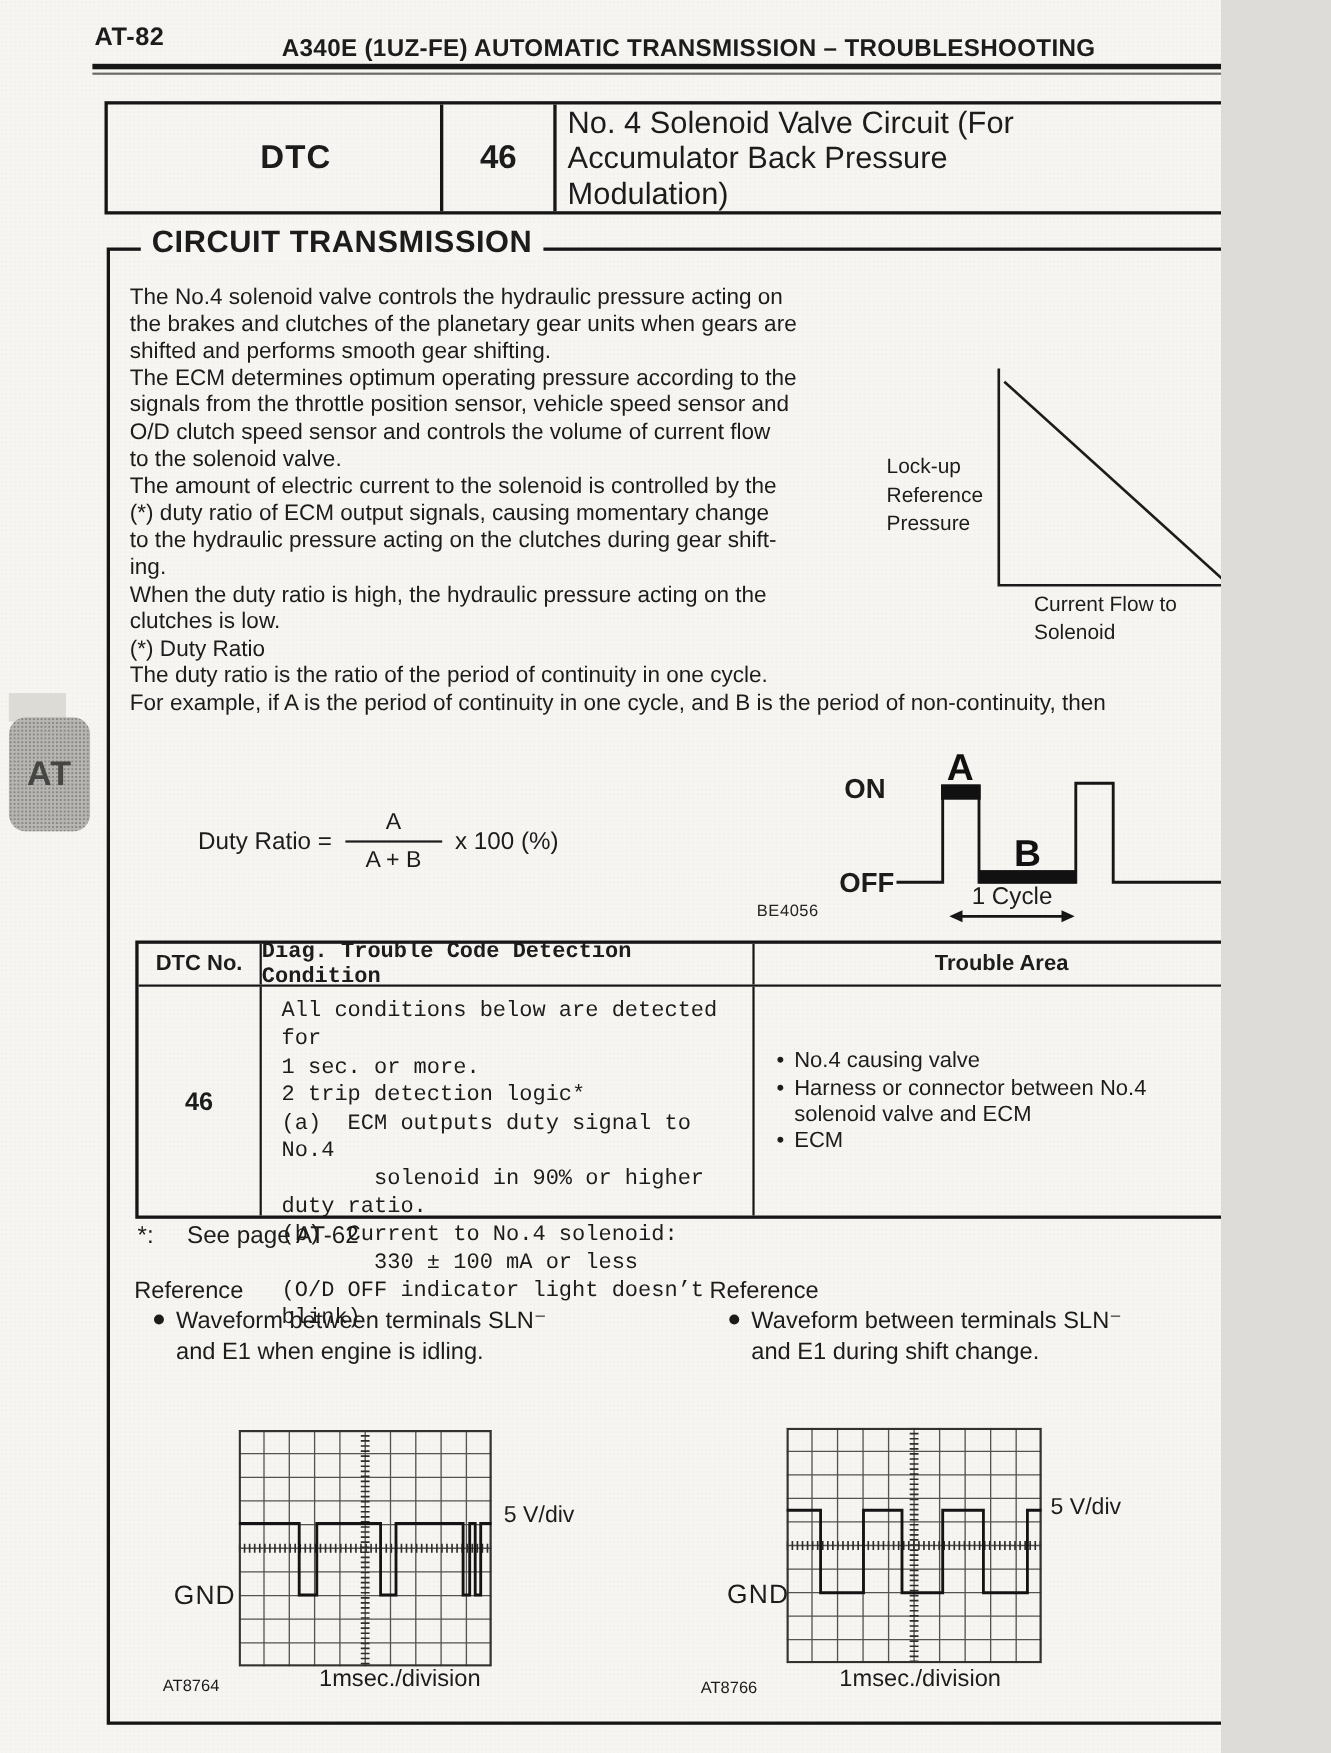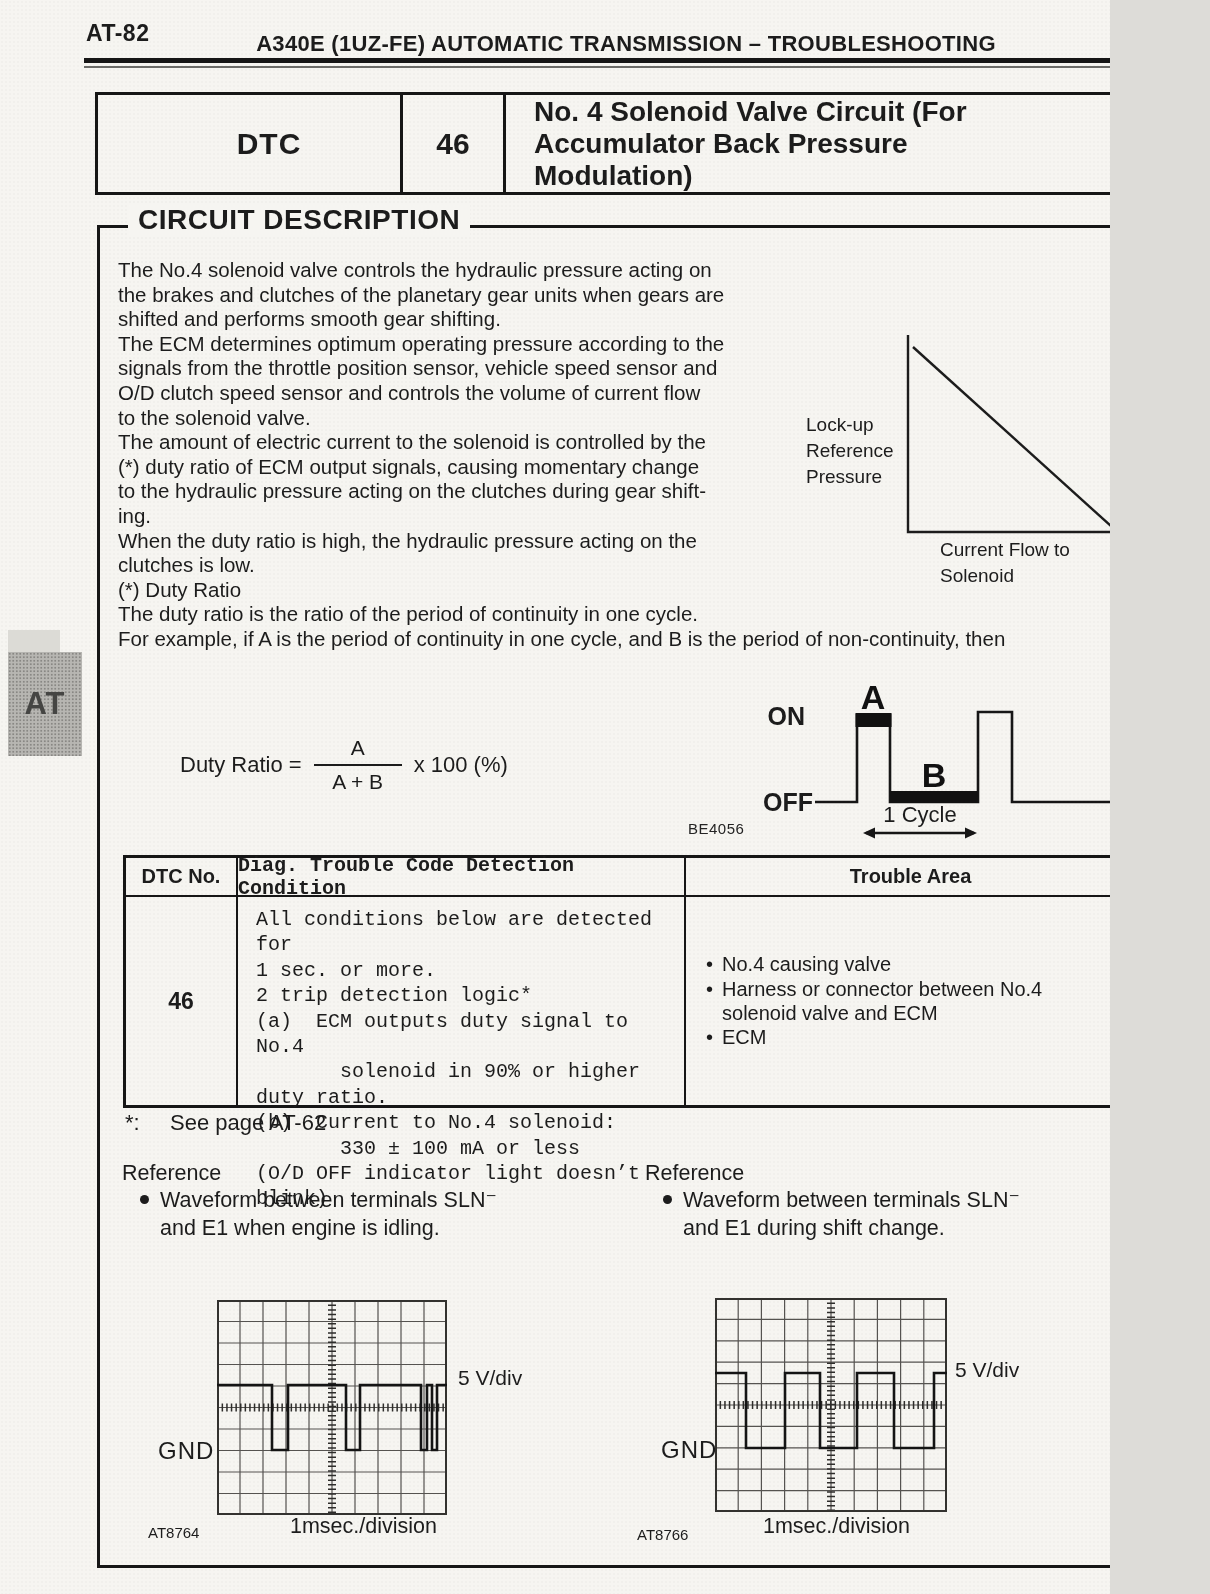--- a/index.html
+++ b/index.html
@@ -16,21 +16,21 @@
   .pre{white-space:pre-wrap;}
   
   .page-num{left:86px;top:20px;font-size:23px;font-weight:bold;letter-spacing:.5px;}
   .hdr-title{left:95px;top:31px;width:1062px;text-align:center;font-size:22px;font-weight:bold;letter-spacing:.3px;}
   .rule1{left:84px;top:58px;width:1126px;height:5px;background:#161616;}
   .rule2{left:84px;top:66px;width:1126px;height:2px;background:#6b6b68;}
   
   .banner{left:95px;top:92px;width:1070px;height:103px;border:3px solid #161616;display:flex;box-sizing:border-box;}
   .banner .c1{width:262px;border-right:3px solid #161616;display:flex;align-items:center;justify-content:center;font-size:30px;font-weight:bold;letter-spacing:1px;margin-left:40px;}
   .banner .c2{width:100px;border-right:3px solid #161616;display:flex;align-items:center;justify-content:center;font-size:30px;font-weight:bold;}
-  .banner .c3{flex:1;display:flex;align-items:center;padding-left:28px;font-size:28px;font-weight:bold;line-height:32px;}
+  .banner .c3{flex:1;display:flex;align-items:center;padding-left:10px;font-size:28px;font-weight:normal;line-height:32px;}
   
   .main-box{left:97px;top:225px;width:1068px;height:1343px;border:3px solid #161616;box-sizing:border-box;}
   .cd-heading{left:128px;top:204px;background:#f6f5f1;padding:0 10px;font-size:28px;font-weight:bold;letter-spacing:.5px;}
   .cd-body{left:118px;top:258px;width:1022px;font-size:20.5px;line-height:24.6px;}
   
   .g-ylab{left:806px;top:412px;font-size:19px;line-height:26px;}
   .g-xlab{left:940px;top:537px;font-size:19px;line-height:26px;}
   
   .formula{left:180px;top:736px;display:flex;align-items:center;gap:12px;font-size:22px;}
   .formula .frac{width:88px;text-align:center;font-size:21px;}
@@ -59,21 +59,21 @@
   .ref-item .dot{width:9px;height:9px;border-radius:50%;background:#1c1c1c;margin-top:9px;flex:0 0 auto;}
   
   .lab{color:#1c1c1c;}
   
   .at-shadow{left:8px;top:630px;width:52px;height:26px;background:#dcdbd6;}
   .at-tab{left:8px;top:652px;width:74px;height:104px;
     background-color:#b7b6b2;
     background-image:radial-gradient(#888784 1px, transparent 1.25px);
     background-size:3.5px 3.5px;
     display:flex;align-items:center;justify-content:center;
-    font-size:31px;font-weight:600;color:#454543;letter-spacing:1px;}
+    font-size:31px;font-weight:600;color:#454543;letter-spacing:1px;border-radius:16px;}
   svg{display:block;}
 </style>
 </head>
 <body>
 
 <div class="page">
 
   <div class="abs page-num">AT-82</div>
   <div class="abs hdr-title">A340E (1UZ-FE) AUTOMATIC TRANSMISSION – TROUBLESHOOTING</div>
   <div class="abs rule1"></div>
@@ -81,21 +81,21 @@
 
   <div class="abs banner">
     <div class="c1">DTC</div>
     <div class="c2">46</div>
     <div class="c3 pre">No. 4 Solenoid Valve Circuit (For
 Accumulator Back Pressure
 Modulation)</div>
   </div>
 
   <div class="abs main-box"></div>
-  <div class="abs cd-heading">CIRCUIT DESCRIPTION</div>
+  <div class="abs cd-heading">CIRCUIT TRANSMISSION</div>
   <div class="abs cd-body pre">The No.4 solenoid valve controls the hydraulic pressure acting on
 the brakes and clutches of the planetary gear units when gears are
 shifted and performs smooth gear shifting.
 The ECM determines optimum operating pressure according to the
 signals from the throttle position sensor, vehicle speed sensor and
 O/D clutch speed sensor and controls the volume of current flow
 to the solenoid valve.
 The amount of electric current to the solenoid is controlled by the
 (*) duty ratio of ECM output signals, causing momentary change
 to the hydraulic pressure acting on the clutches during gear shift-

